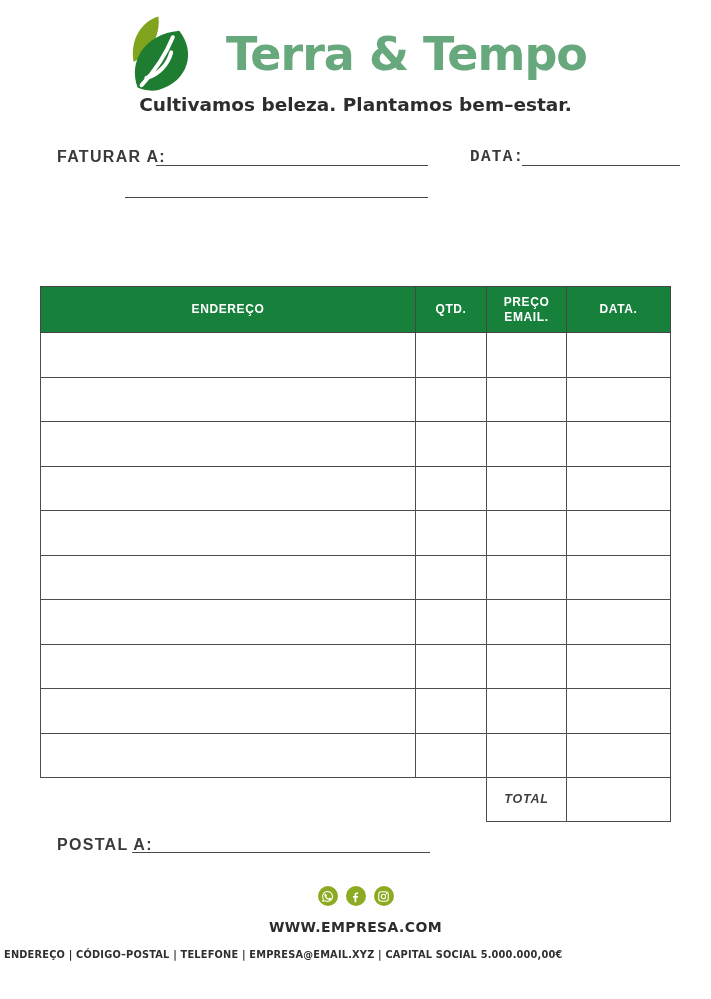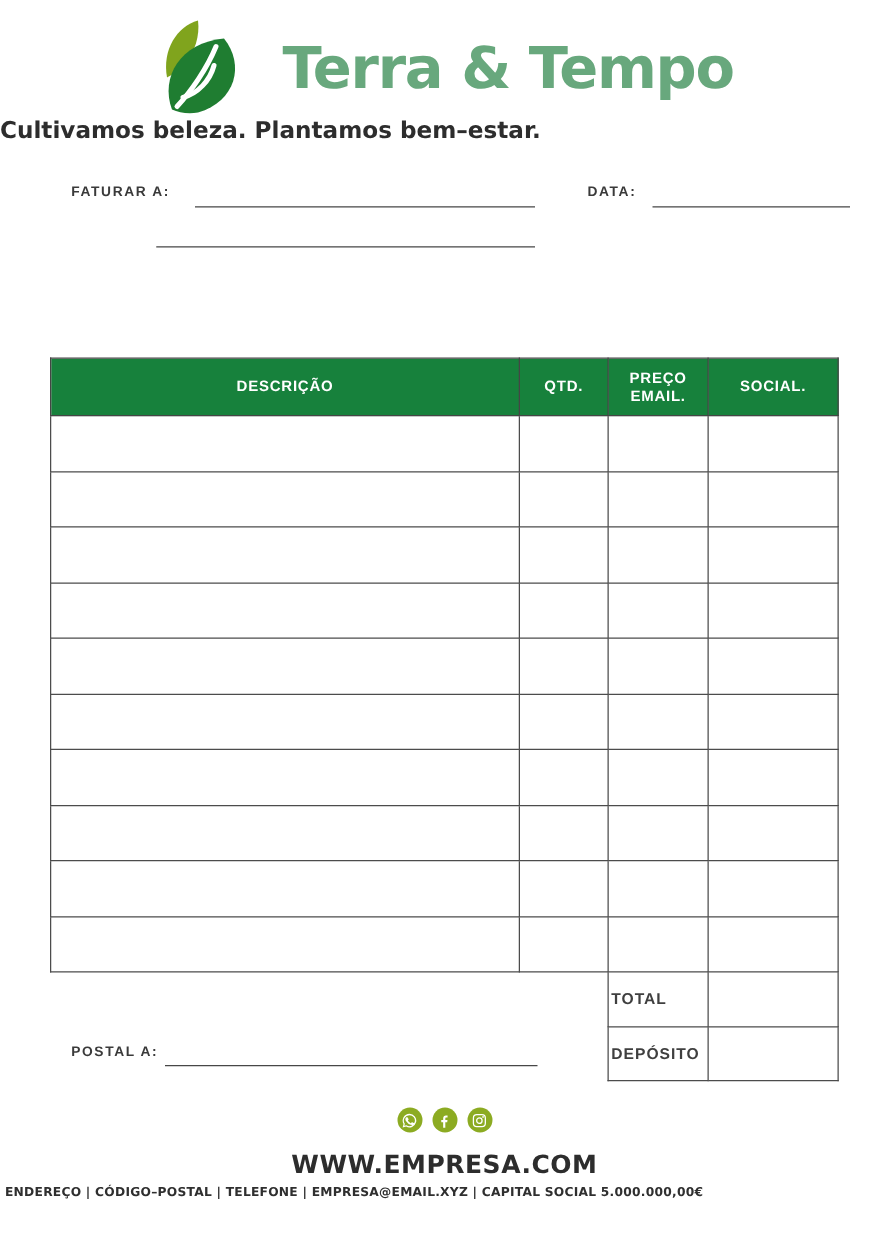--- a/index.html
+++ b/index.html
@@ -16,27 +16,27 @@
   .logo { width:80px; height:80px; }
   .leaf-back  { fill:var(--leaf-olive, #80a41d); }
   .leaf-front { fill:var(--leaf-dark, #1f7d31); }
   .leaf-vein  { fill:none; stroke:#fff; stroke-width:5; stroke-linecap:round; }
   .brand {
     font-family:"DejaVu Sans", sans-serif; font-weight:bold;
     font-size:46px; letter-spacing:-1px; color:var(--brand-green, #68a87d);
     white-space:nowrap;
   }
   .tagline {
-    position:absolute; top:94px; left:0; width:100%; text-align:left;
+    position:absolute; top:94px; left:0; width:100%; text-align:center;
     font-family:"DejaVu Sans", sans-serif; font-weight:bold;
     font-size:18.5px; color:var(--text-dark, #2d2d2d);
   }
   
   .form-label {
-    position:absolute; font-size:11px; font-weight:bold;
+    position:absolute; font-size:16px; font-weight:bold;
     letter-spacing:1.3px; color:#3a3a3a; white-space:nowrap;text-align:right;
   }
   .fill-line {
     position:absolute; height:16px;
     border-bottom:1.5px solid var(--line-dark, #474747);
     font-size:13px; line-height:16px; padding:0 3px; box-sizing:border-box;
   }
   
   table.items {
     position:absolute; left:40px; top:286px; width:630px;
@@ -48,41 +48,42 @@
     height:45px; border:1.5px solid #454545; line-height:1.2;
     padding:0 4px; text-align:center; vertical-align:middle;
   }
   table.items tbody td {
     border:1.5px solid #4c4c4c; height:41.5px; background:#fff;
     font-size:12px; text-align:center;
   }
   table.items tfoot td { height:40.5px; }
   td.spacer { border:none; background:transparent; }
   td.sum-label {
-    border:1.5px solid #4c4c4c; text-align:left; vertical-align:middle;
+    border:1.5px solid #4c4c4c; text-align:center; vertical-align:middle;
     font-size:12.5px; font-weight:600; letter-spacing:0.8px; color:#3f3f3f;
     padding:0 2px;
+    font-style:italic;
   }
   td.sum-value { border:1.5px solid #4c4c4c; font-size:12px; text-align:center; }
   
   .social {
     position:absolute; top:886px; left:0; width:100%;
     display:flex; justify-content:center; gap:8px;
   }
   .social-circle {
     width:20px; height:20px; border-radius:50%;
     background:var(--social-olive, #8cab22);
     display:flex; align-items:center; justify-content:center;
     cursor:pointer;
   }
   .social-circle svg { display:block; }
   .website {
     position:absolute; top:919px; left:0; width:100%; text-align:center;
     font-family:"DejaVu Sans", sans-serif; font-weight:bold;
-    font-size:20px; letter-spacing:0.4px; color:var(--text-dark, #2d2d2d);
+    font-size:14px; letter-spacing:0.4px; color:var(--text-dark, #2d2d2d);
   }
   .contact {
     position:absolute; top:949px; left:4px; width:100%; 
     font-family:"DejaVu Sans", sans-serif; font-weight:bold;
     font-size:9.8px; letter-spacing:0.2px; color:#2f2f2f;
   }
 </style>
 </head>
 <body style="--brand-green: #68a87d; --leaf-dark: #1f7d31; --leaf-olive: #80a41d; --table-header-green: #17813c; --social-olive: #8cab22; --line-dark: #474747; --text-dark: #2d2d2d;">
 
@@ -96,36 +97,36 @@
       <path class="leaf-vein" d="M28 80 C43 76 55 63 59 48"></path>
     </svg>
     <div class="brand">Terra &amp; Tempo</div>
   </div>
   <div class="tagline">Cultivamos beleza. Plantamos bem–estar.</div>
 
   <div class="form-label" style="left:57px; top:148px;">FATURAR A:</div>
   <div class="fill-line" style="left:156px; top:150px; width:272px;"></div>
   <div class="fill-line" style="left:125px; top:182px; width:303px;"></div>
 
-  <div class="form-label" style="left:470px; top:148px;">DATA:</div>
+  <div class="form-label" style="left:470px; top:148px;font-family:Liberation Mono, monospace;">DATA:</div>
   <div class="fill-line" style="left:522px; top:150px; width:158px;"></div>
 
   <table class="items">
     <colgroup>
       <col style="width:375px">
         <col style="width:71px">
         <col style="width:80px">
         <col style="width:104px">
     </colgroup>
     <thead>
       <tr>
-        <th>DESCRIÇÃO</th>
+        <th>ENDEREÇO</th>
         <th>QTD.</th>
         <th>PREÇO EMAIL.</th>
-        <th>SOCIAL.</th>
+        <th>DATA.</th>
       </tr>
     </thead>
     <tbody>
         <tr>
           <td></td>
           <td></td>
           <td></td>
           <td></td>
         </tr>
         <tr>
@@ -180,25 +181,20 @@
           <td></td>
           <td></td>
           <td></td>
           <td></td>
         </tr>
       </tbody>
     <tfoot>
       <tr>
         <td class="spacer" colspan="2"></td>
         <td class="sum-label">TOTAL</td>
-        <td class="sum-value"></td>
-      </tr>
-      <tr>
-        <td class="spacer" colspan="2"></td>
-        <td class="sum-label">DEPÓSITO</td>
         <td class="sum-value"></td>
       </tr>
     </tfoot>
   </table>
 
   <div class="form-label" style="left:57px; top:836px;">POSTAL A:</div>
   <div class="fill-line" style="left:132px; top:837px; width:298px;"></div>
 
   <div class="social">
     <div class="social-circle">

